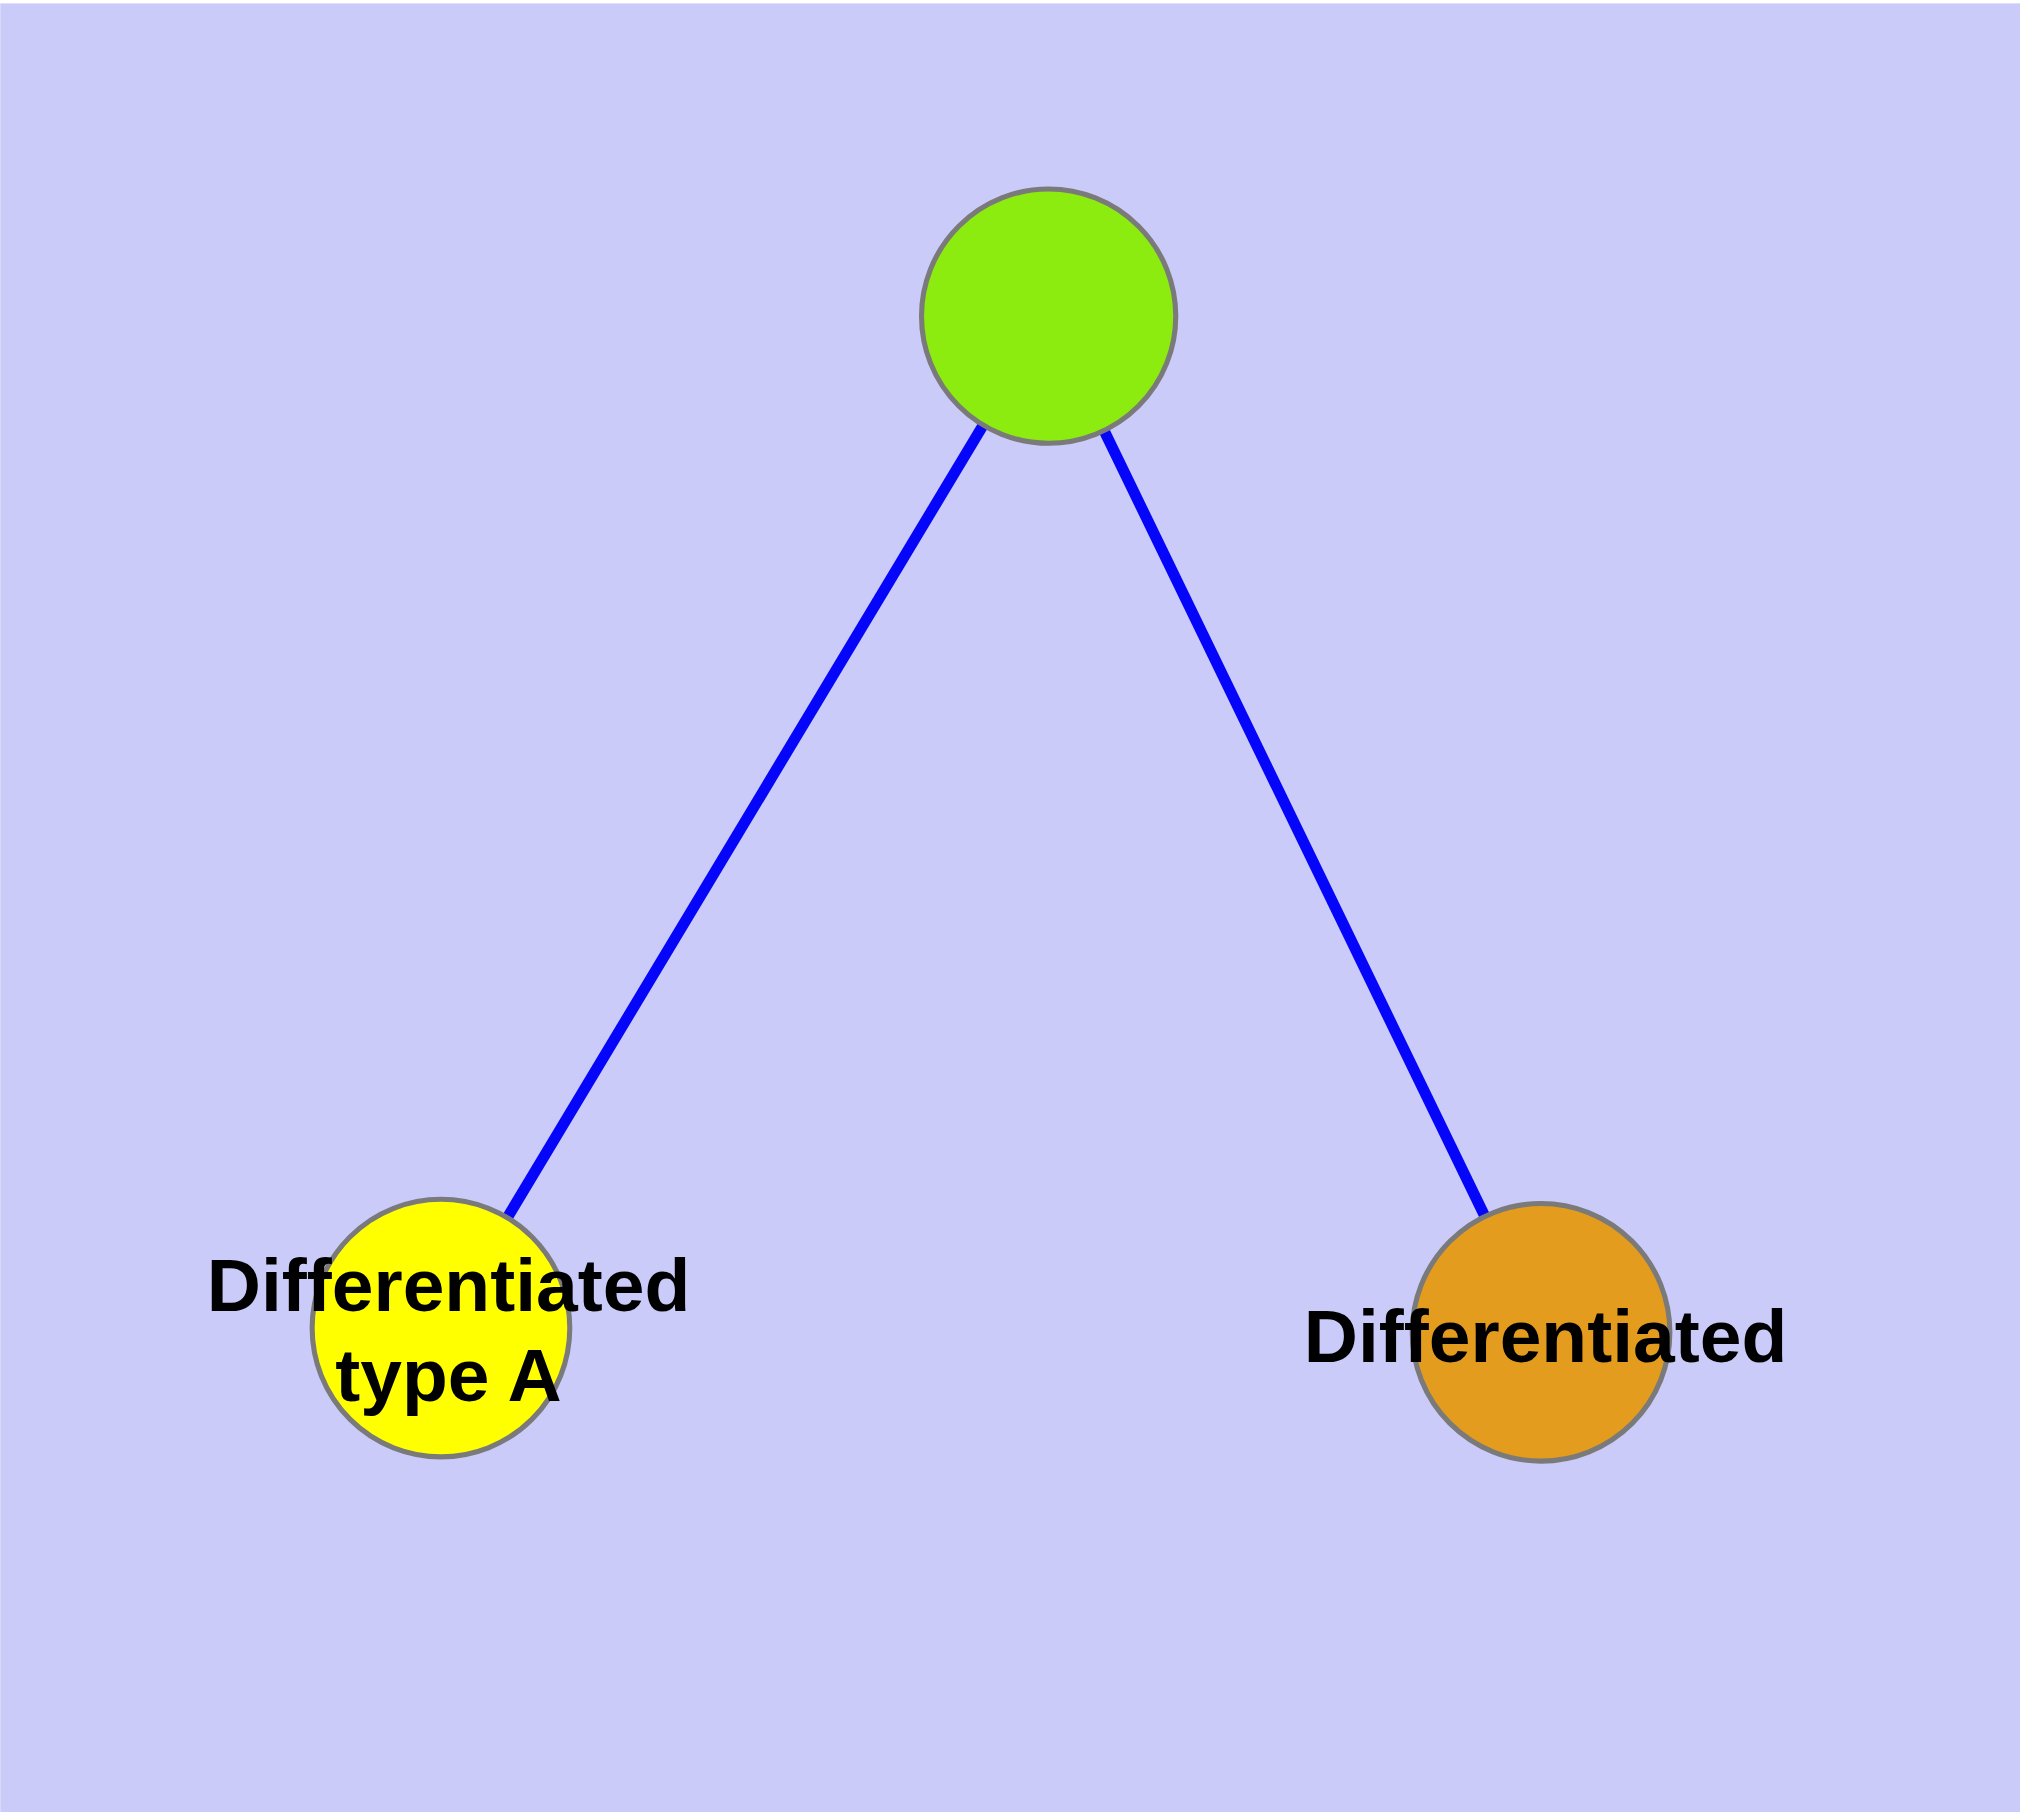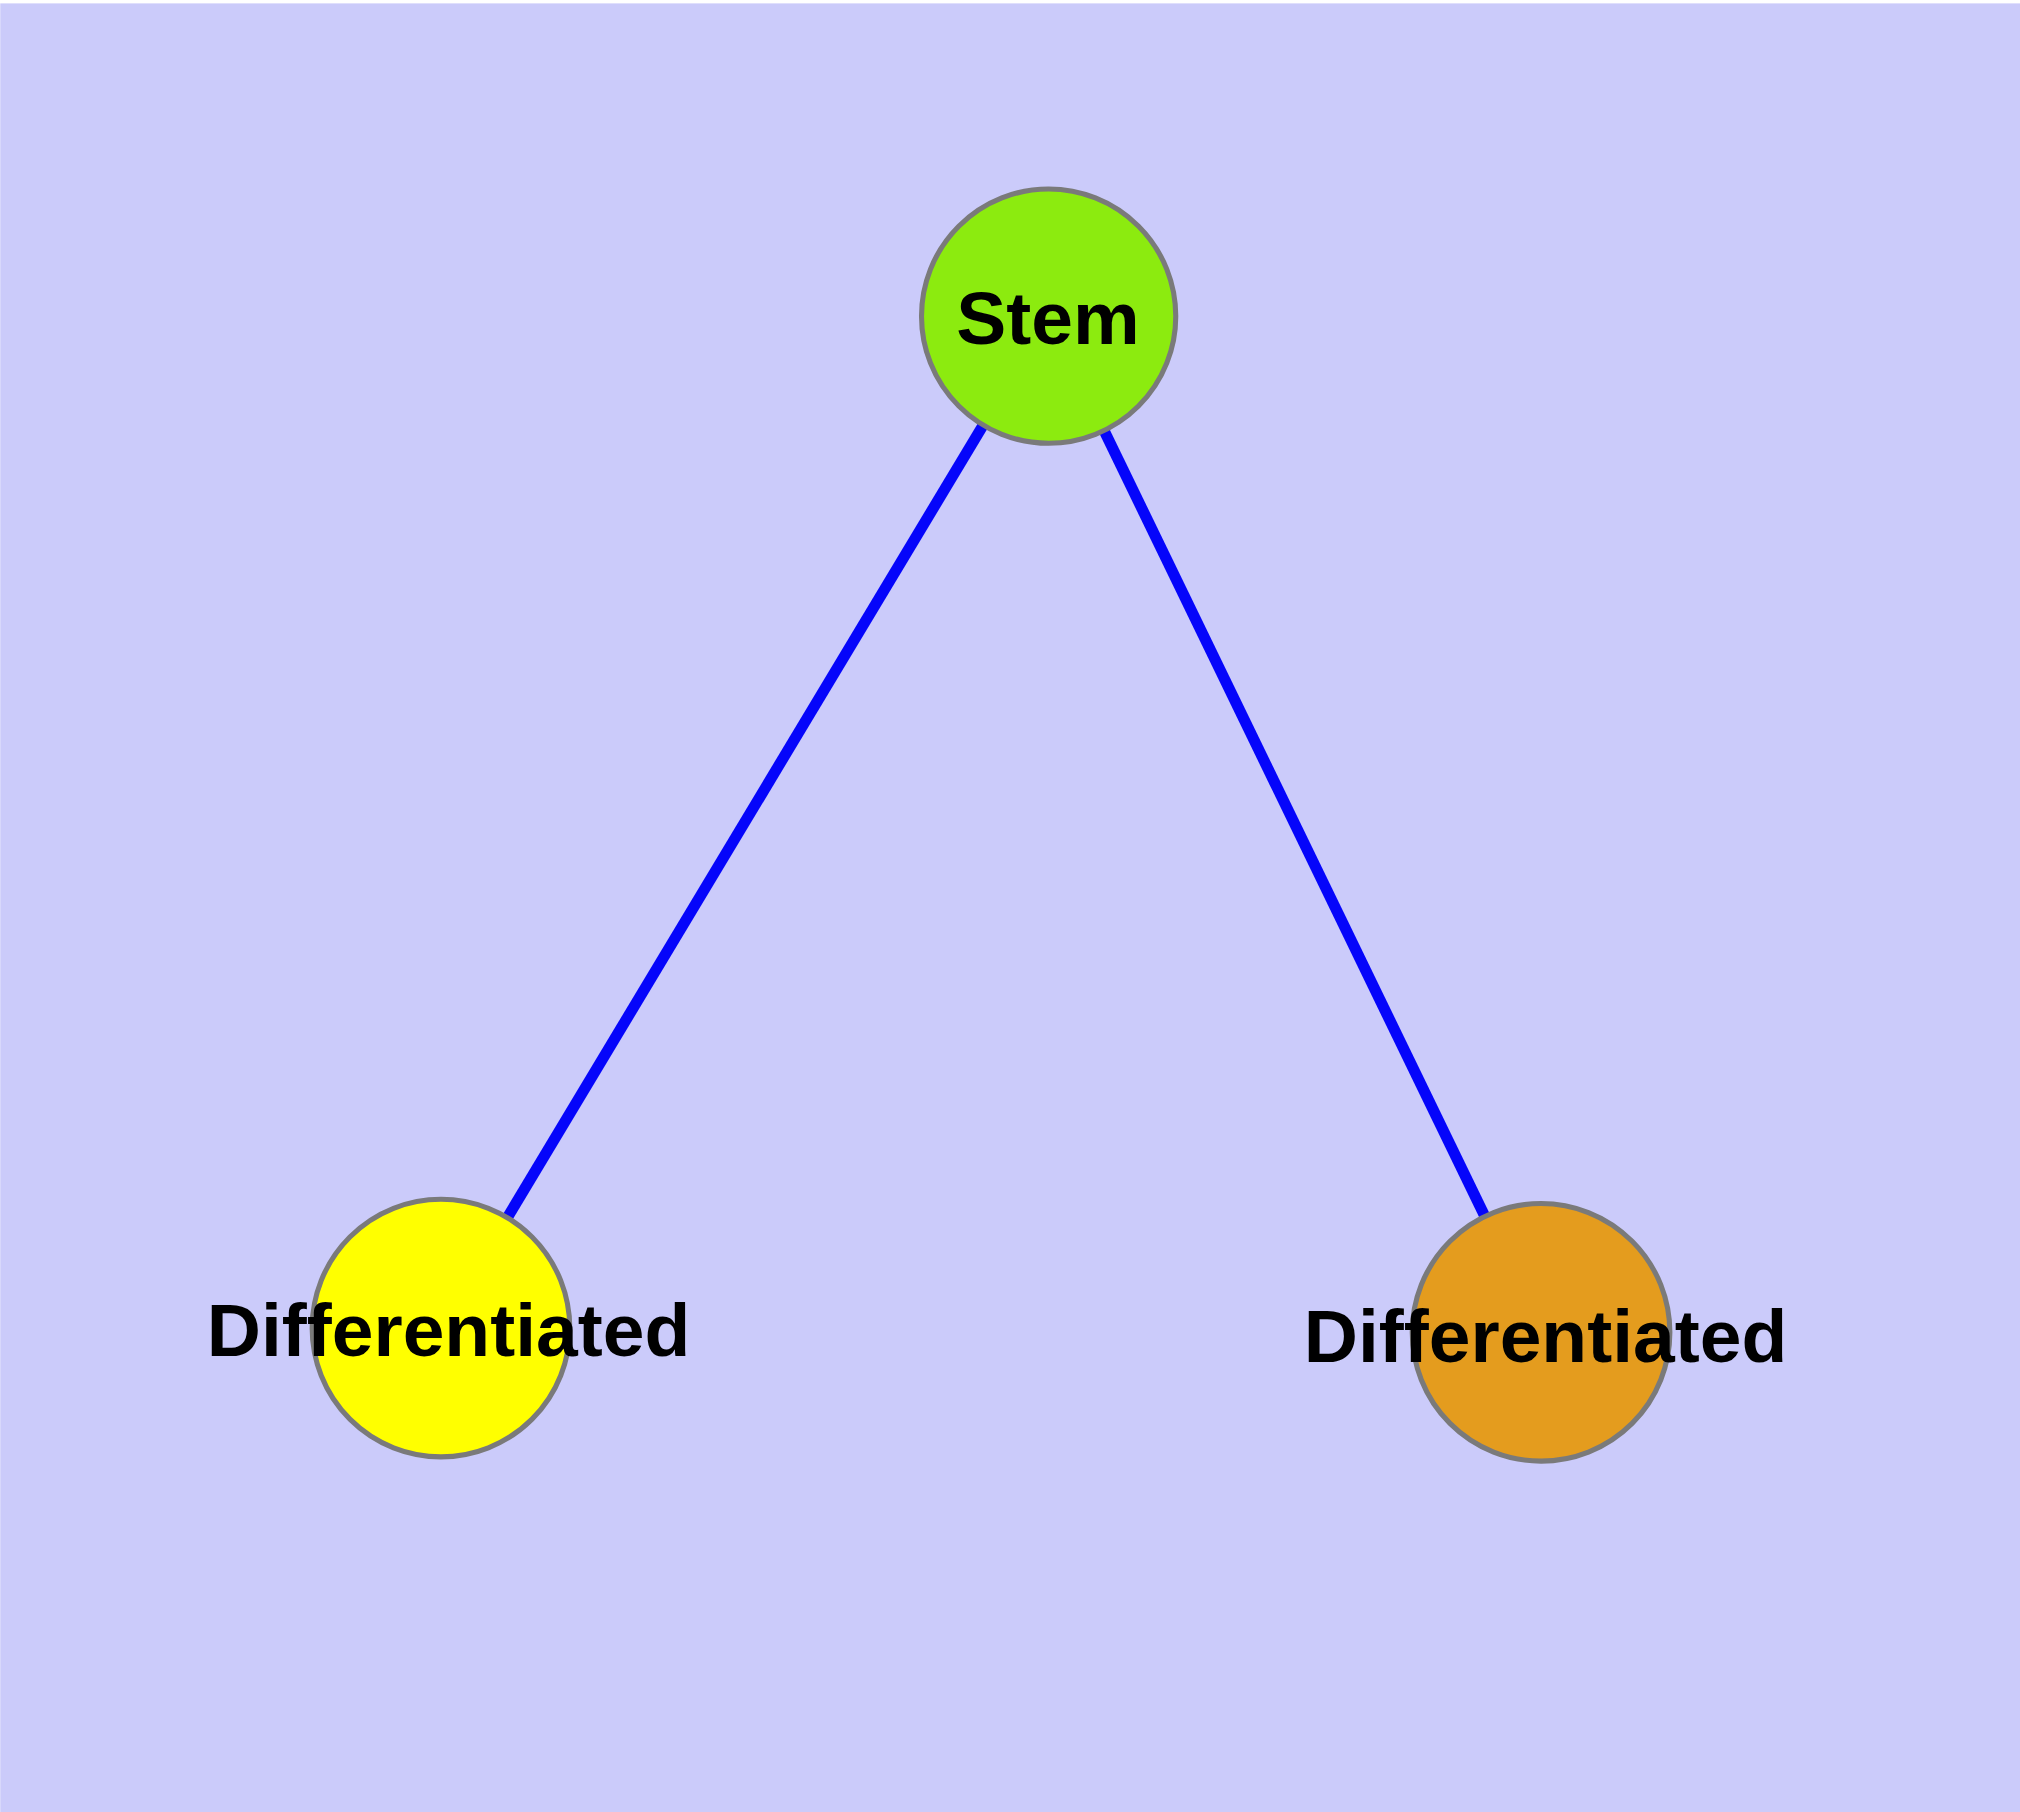--- a/index.html
+++ b/index.html
@@ -41,23 +41,23 @@
 
     <line x1="1237" y1="373" x2="1818" y2="1572" stroke-width="13" stroke="#0505FA"></line>
 
     <circle cx="1237" cy="373" r="150" stroke-width="6" fill="#8CEB0F" stroke="#7A7A7A"></circle>
 
     <circle cx="520" cy="1567" r="152" stroke-width="6" fill="#FFFF00" stroke="#7A7A7A"></circle>
 
     <circle cx="1818" cy="1572" r="152" stroke-width="6" fill="#E49C1E" stroke="#7A7A7A"></circle>
   </svg>
 
-  <div class="node-label" style="left:1048px; top:318px;">Stem</div>
 
   <div class="node-label" style="left:434px; top:1330px;">
     <span>Differentiated</span>
+    <span>type A</span>
   </div>
 
   <div class="node-label" style="left:1531px; top:1336px;">
     <span>Differentiated</span>
   </div>
 </div>
 
 
 </body></html>

